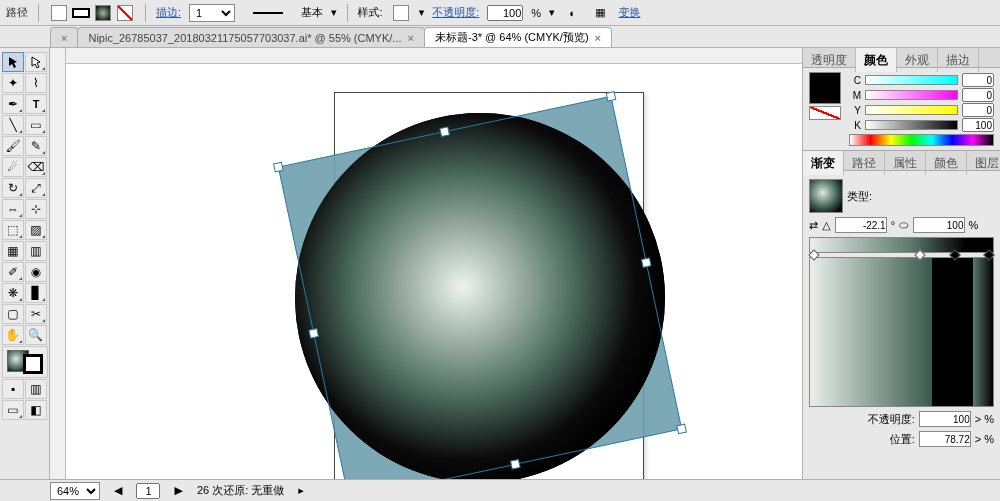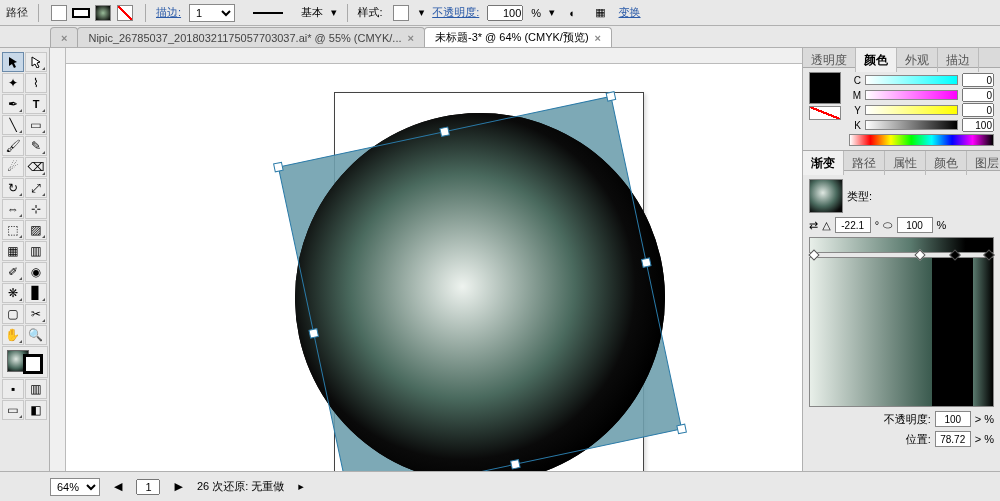--- a/index.html
+++ b/index.html
@@ -45,29 +45,29 @@
 .slider.m{background:linear-gradient(to right,#fff,#f0f)}
 .slider.y{background:linear-gradient(to right,#fff,#ff0)}
 .cmyk-row input{width:32px;height:14px;font-size:10px;text-align:right}
 .swatch{width:32px;height:32px;border:1px solid #888;background:#000;margin-right:4px}
 .swatch-nf{width:32px;height:14px;border:1px solid #888;background:#fff;position:relative;margin-top:2px}
 .swatch-nf::after{content:"";position:absolute;inset:0;background:linear-gradient(to top right,transparent 45%,red 45%,red 55%,transparent 55%)}
 .spectrum{height:12px;background:linear-gradient(to right,#fff,#f00,#ff0,#0f0,#0ff,#00f,#f0f,#000);margin-top:2px;border:1px solid #888}
 .panel-tabs2{display:flex;height:20px;border-bottom:1px solid #aaa;background:#dadada;font-size:10px}
 .grad-prev{width:34px;height:34px;border:1px solid #888;background:radial-gradient(circle at 40% 40%,#dfe8e2 0%,#4a6a5e 50%,#0a0a0a 85%,#000 100%)}
 .grad-row{display:flex;align-items:center;gap:4px;margin:4px 0}
-.grad-input{width:36px;height:16px;font-size:10px;text-align:center;border:1px solid #888}
+.grad-input{width:52px;height:16px;font-size:10px;text-align:right;border:1px solid #888}
 .grad-bar{height:16px;background:linear-gradient(to right,#e8efe9 0%,#5a7a6e 55%,#000 85%,#000 100%);border:1px solid #888;margin:4px 0;position:relative}
 .grad-stop{position:absolute;bottom:-7px;width:8px;height:8px;background:#fff;border:1px solid #555;transform:translateX(-50%) rotate(45deg)}
 .grad-preview-big{height:150px;border:1px solid #888;display:flex;margin-top:2px}
 .gp-a{flex:6;background:linear-gradient(to right,#e8efe9,#3a5a4e)}
 .gp-b{flex:2;background:#000}
 .gp-c{flex:1;background:linear-gradient(to right,#5a7a6e,#000)}
 .field-row{display:flex;align-items:center;justify-content:flex-end;gap:4px;margin-top:4px;font-size:10px}
-.statusbar{height:30px;background:#e8e8e8;border-top:1px solid #b0b0b0;display:flex;align-items:center;padding:0 50px;font-size:10px;gap:14px;position:absolute;bottom:0;left:0;right:0}
+.statusbar{height:22px;background:#e8e8e8;border-top:1px solid #b0b0b0;display:flex;align-items:center;padding:0 50px;font-size:10px;gap:14px;position:absolute;bottom:0;left:0;right:0}
 .strokebox{width:20px;height:10px;border:2px solid #000;background:#fff}
 .link{color:#2a5aa8;text-decoration:underline}
 .arrow-sample{width:30px;height:2px;background:#000;position:relative}
 .colorbtn{width:16px;height:16px;border:1px solid #888}
 svg{display:block}
 </style>
 </head>
 <body>
 
 <div class="topbar">

